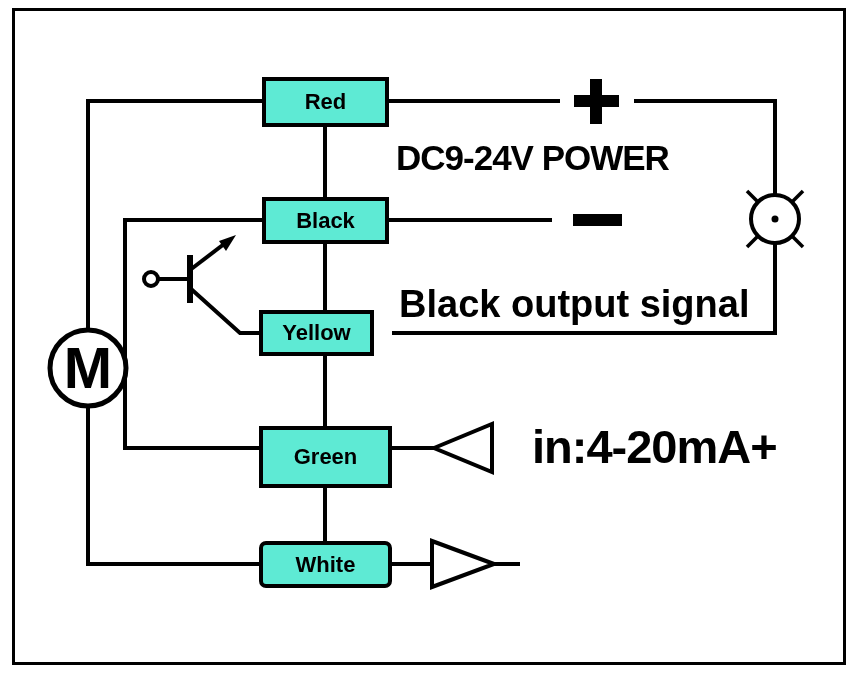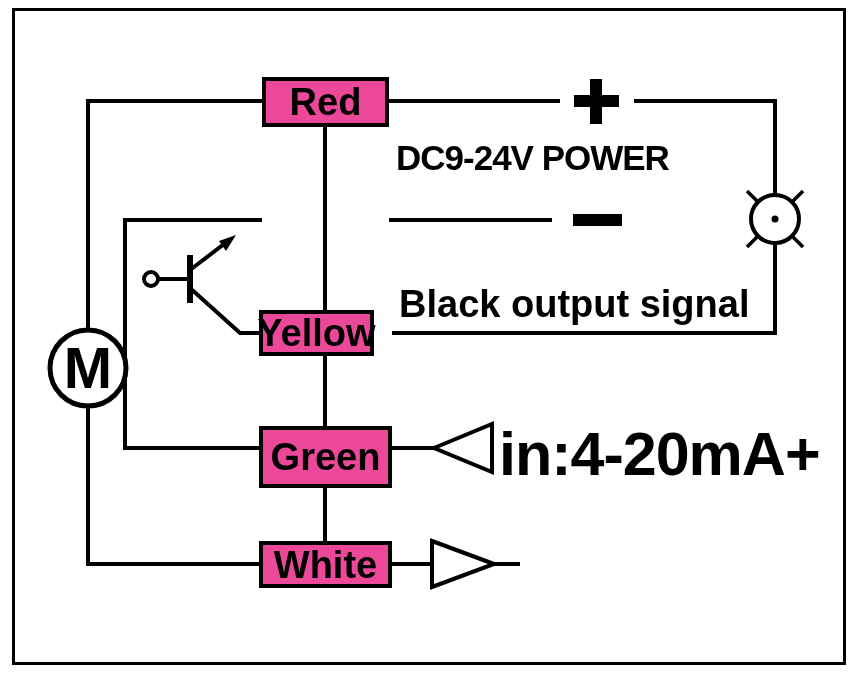--- a/index.html
+++ b/index.html
@@ -18,36 +18,36 @@
     left: 12px; top: 8px;
     width: 834px; height: 657px;
     border: 3px solid #000000;
     box-sizing: border-box;
   }
   svg.wiring-layer { position: absolute; left: 0; top: 0; }
   .wirebox {
     position: absolute;
     box-sizing: border-box;
     border: 4px solid #000000;
-    background: #ec4899;
+    background: #5eead4;
     display: flex;
     align-items: center;
     justify-content: center;
-    font-size: 38px;
+    font-size: 22px;
     line-height: 1;
   }
   .box-red    { left: 262px; top: 77px;  width: 127px; height: 50px; }
   .box-black  { left: 262px; top: 197px; width: 127px; height: 47px; }
   .box-yellow { left: 259px; top: 310px; width: 115px; height: 46px; }
   .box-green  { left: 259px; top: 426px; width: 133px; height: 62px; }
-  .box-white  { left: 259px; top: 541px; width: 133px; height: 47px; }
+  .box-white  { left: 259px; top: 541px; width: 133px; height: 47px; border-radius: 7px; }
   .label { position: absolute; white-space: nowrap; line-height: 1.1; }
   .label-power  { left: 396px; top: 139px; font-size: 35px; letter-spacing: -1px; }
   .label-fault  { left: 399px; top: 284px; font-size: 38px; }
-  .label-input  { left: 499px; top: 421px; font-size: 61px; letter-spacing: -1px; }
+  .label-input  { left: 532px; top: 421px; font-size: 47px; letter-spacing: -1px; }
   .label-output { left: 522px; top: 539px; font-size: 43px; letter-spacing: -1px; }
   .label-motor {
     left: 48px; top: 337px; width: 80px; height: 62px;
     display: flex; align-items: center; justify-content: center;
     font-size: 58px;
   }
 </style>
 </head>
 <body>
 
@@ -104,20 +104,21 @@
       <circle cx="775" cy="219" r="3.5" fill="#000" stroke="none"></circle>
     </g>
 
     <polygon points="434,448 492,424 492,472" fill="#fff" stroke="#000" stroke-width="4"></polygon>
     <polygon points="494,564 432,541 432,587" fill="#fff" stroke="#000" stroke-width="4"></polygon>
 
     <circle cx="88" cy="368" r="38" fill="#fff" stroke="#000" stroke-width="5"></circle>
   </svg>
 
   <div class="wirebox box-red">Red</div>
+  <div class="wirebox box-black">Black</div>
   <div class="wirebox box-yellow">Yellow</div>
   <div class="wirebox box-green">Green</div>
   <div class="wirebox box-white">White</div>
 
   <div class="label label-power">DC9-24V POWER</div>
   <div class="label label-fault">Black output signal</div>
   <div class="label label-input">in:4-20mA+</div>
   <div class="label label-motor">M</div>
 
 </div>

